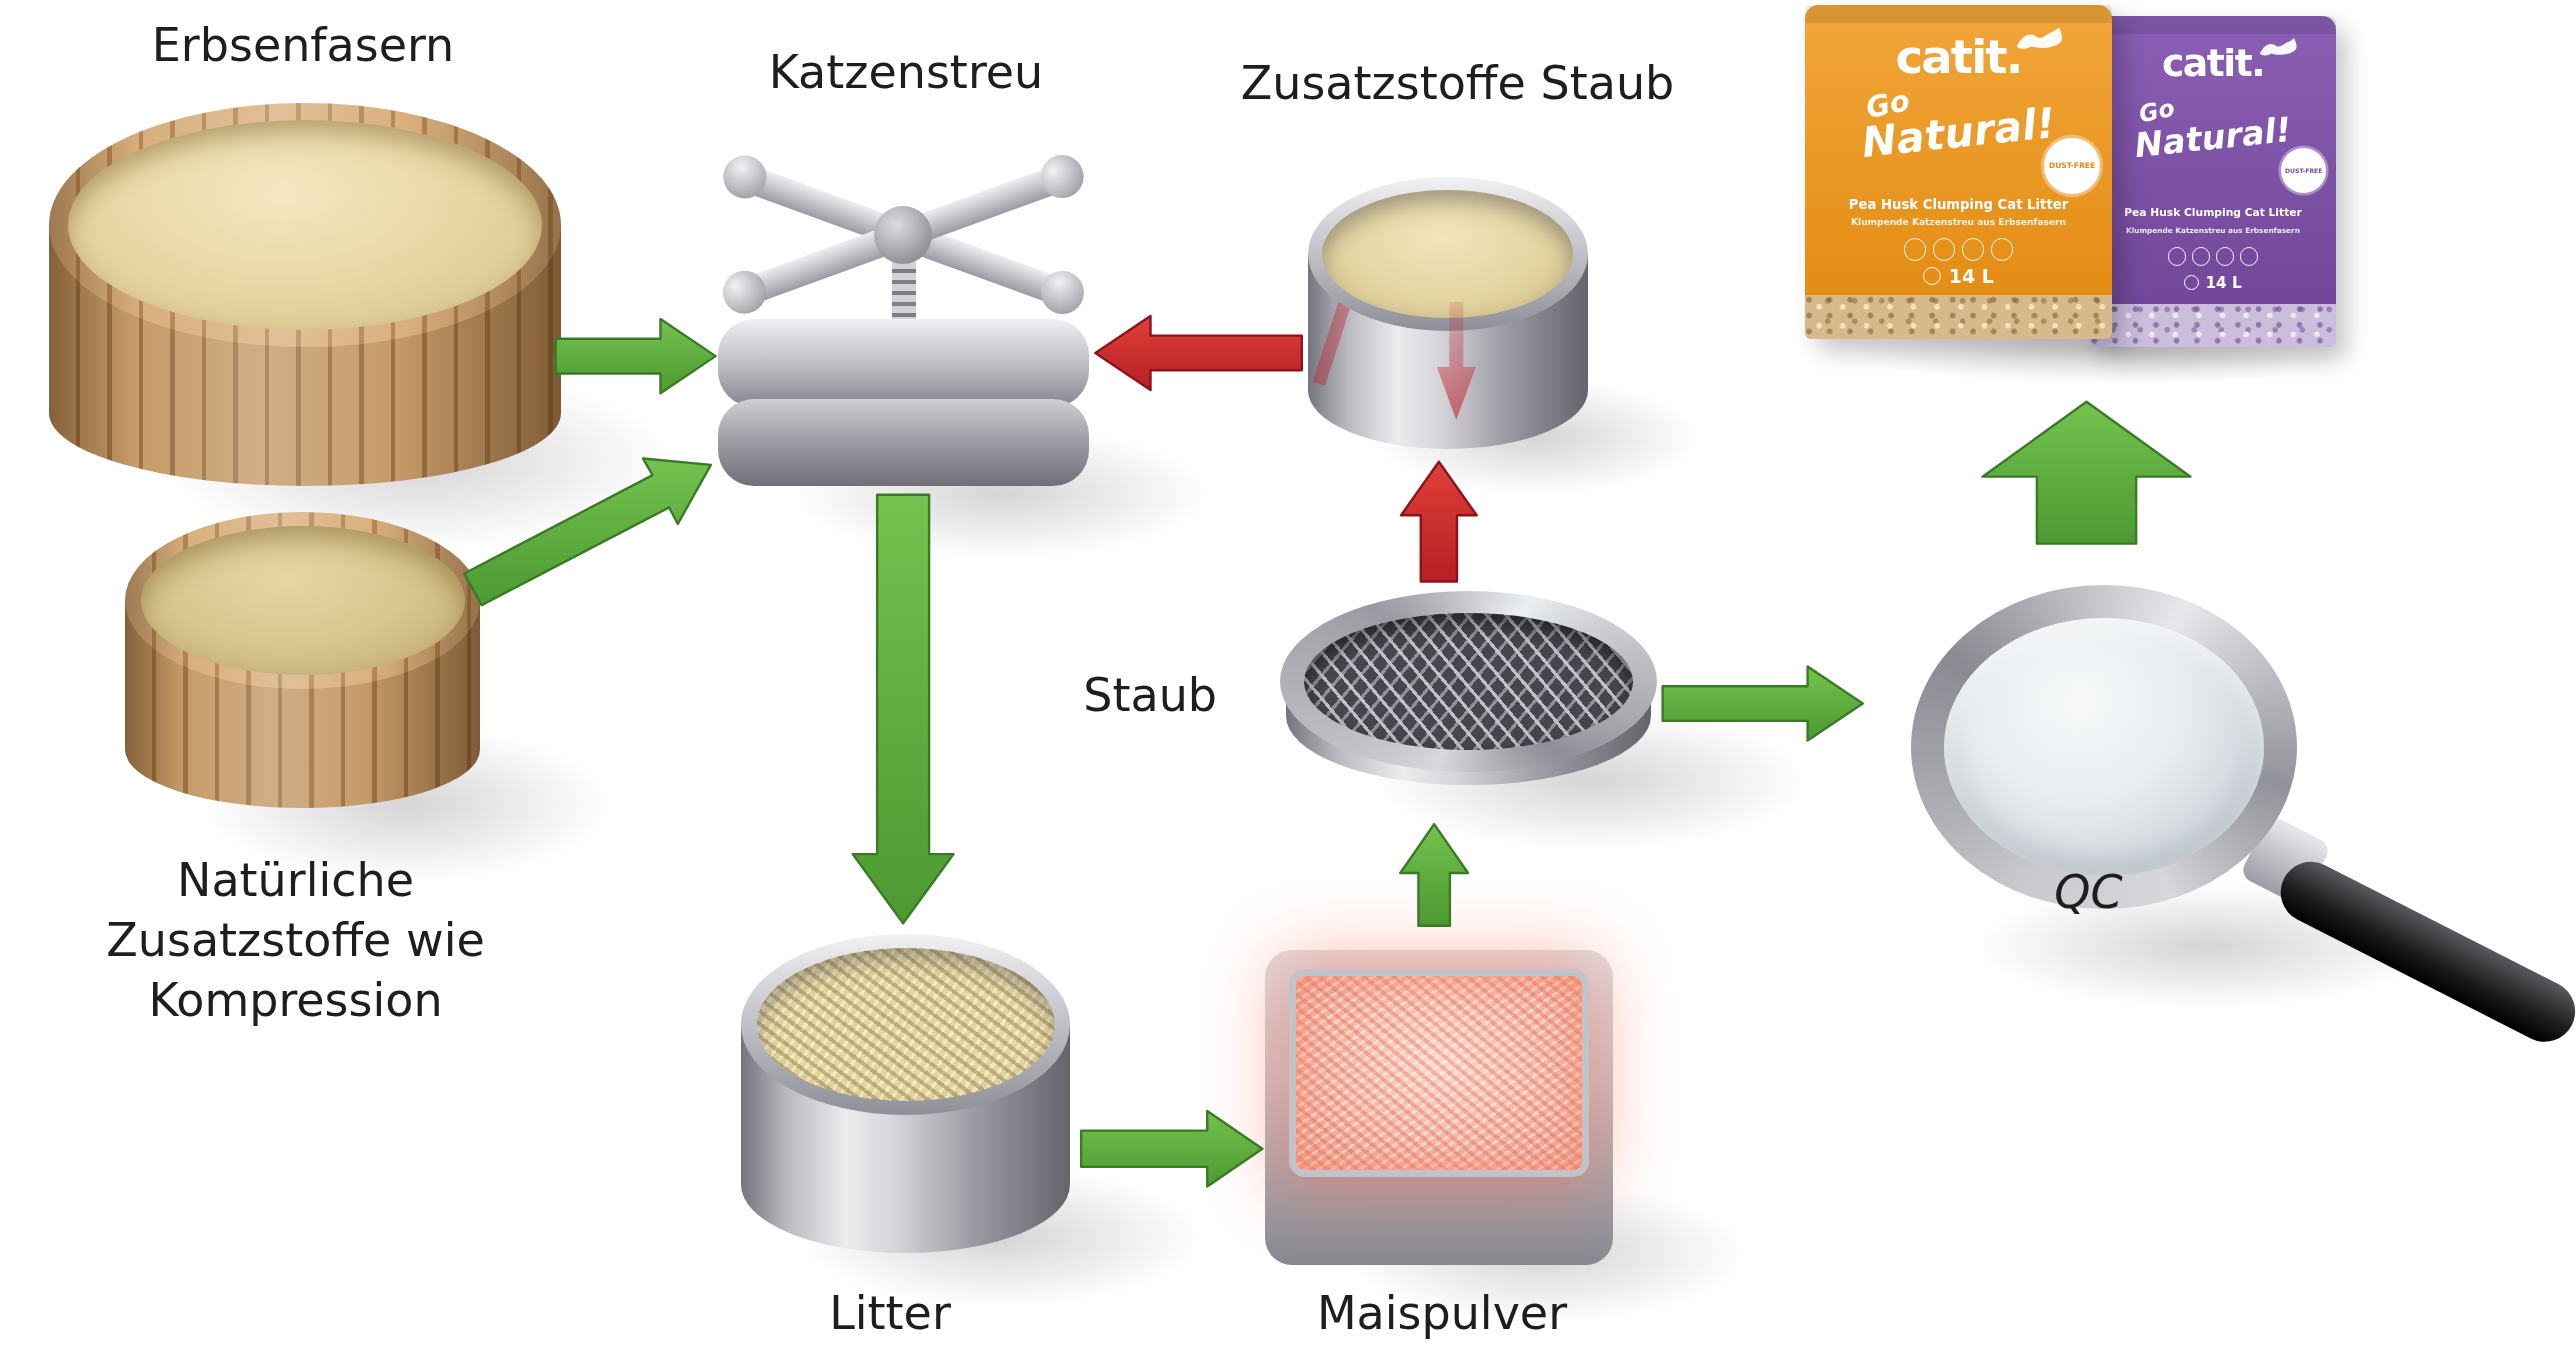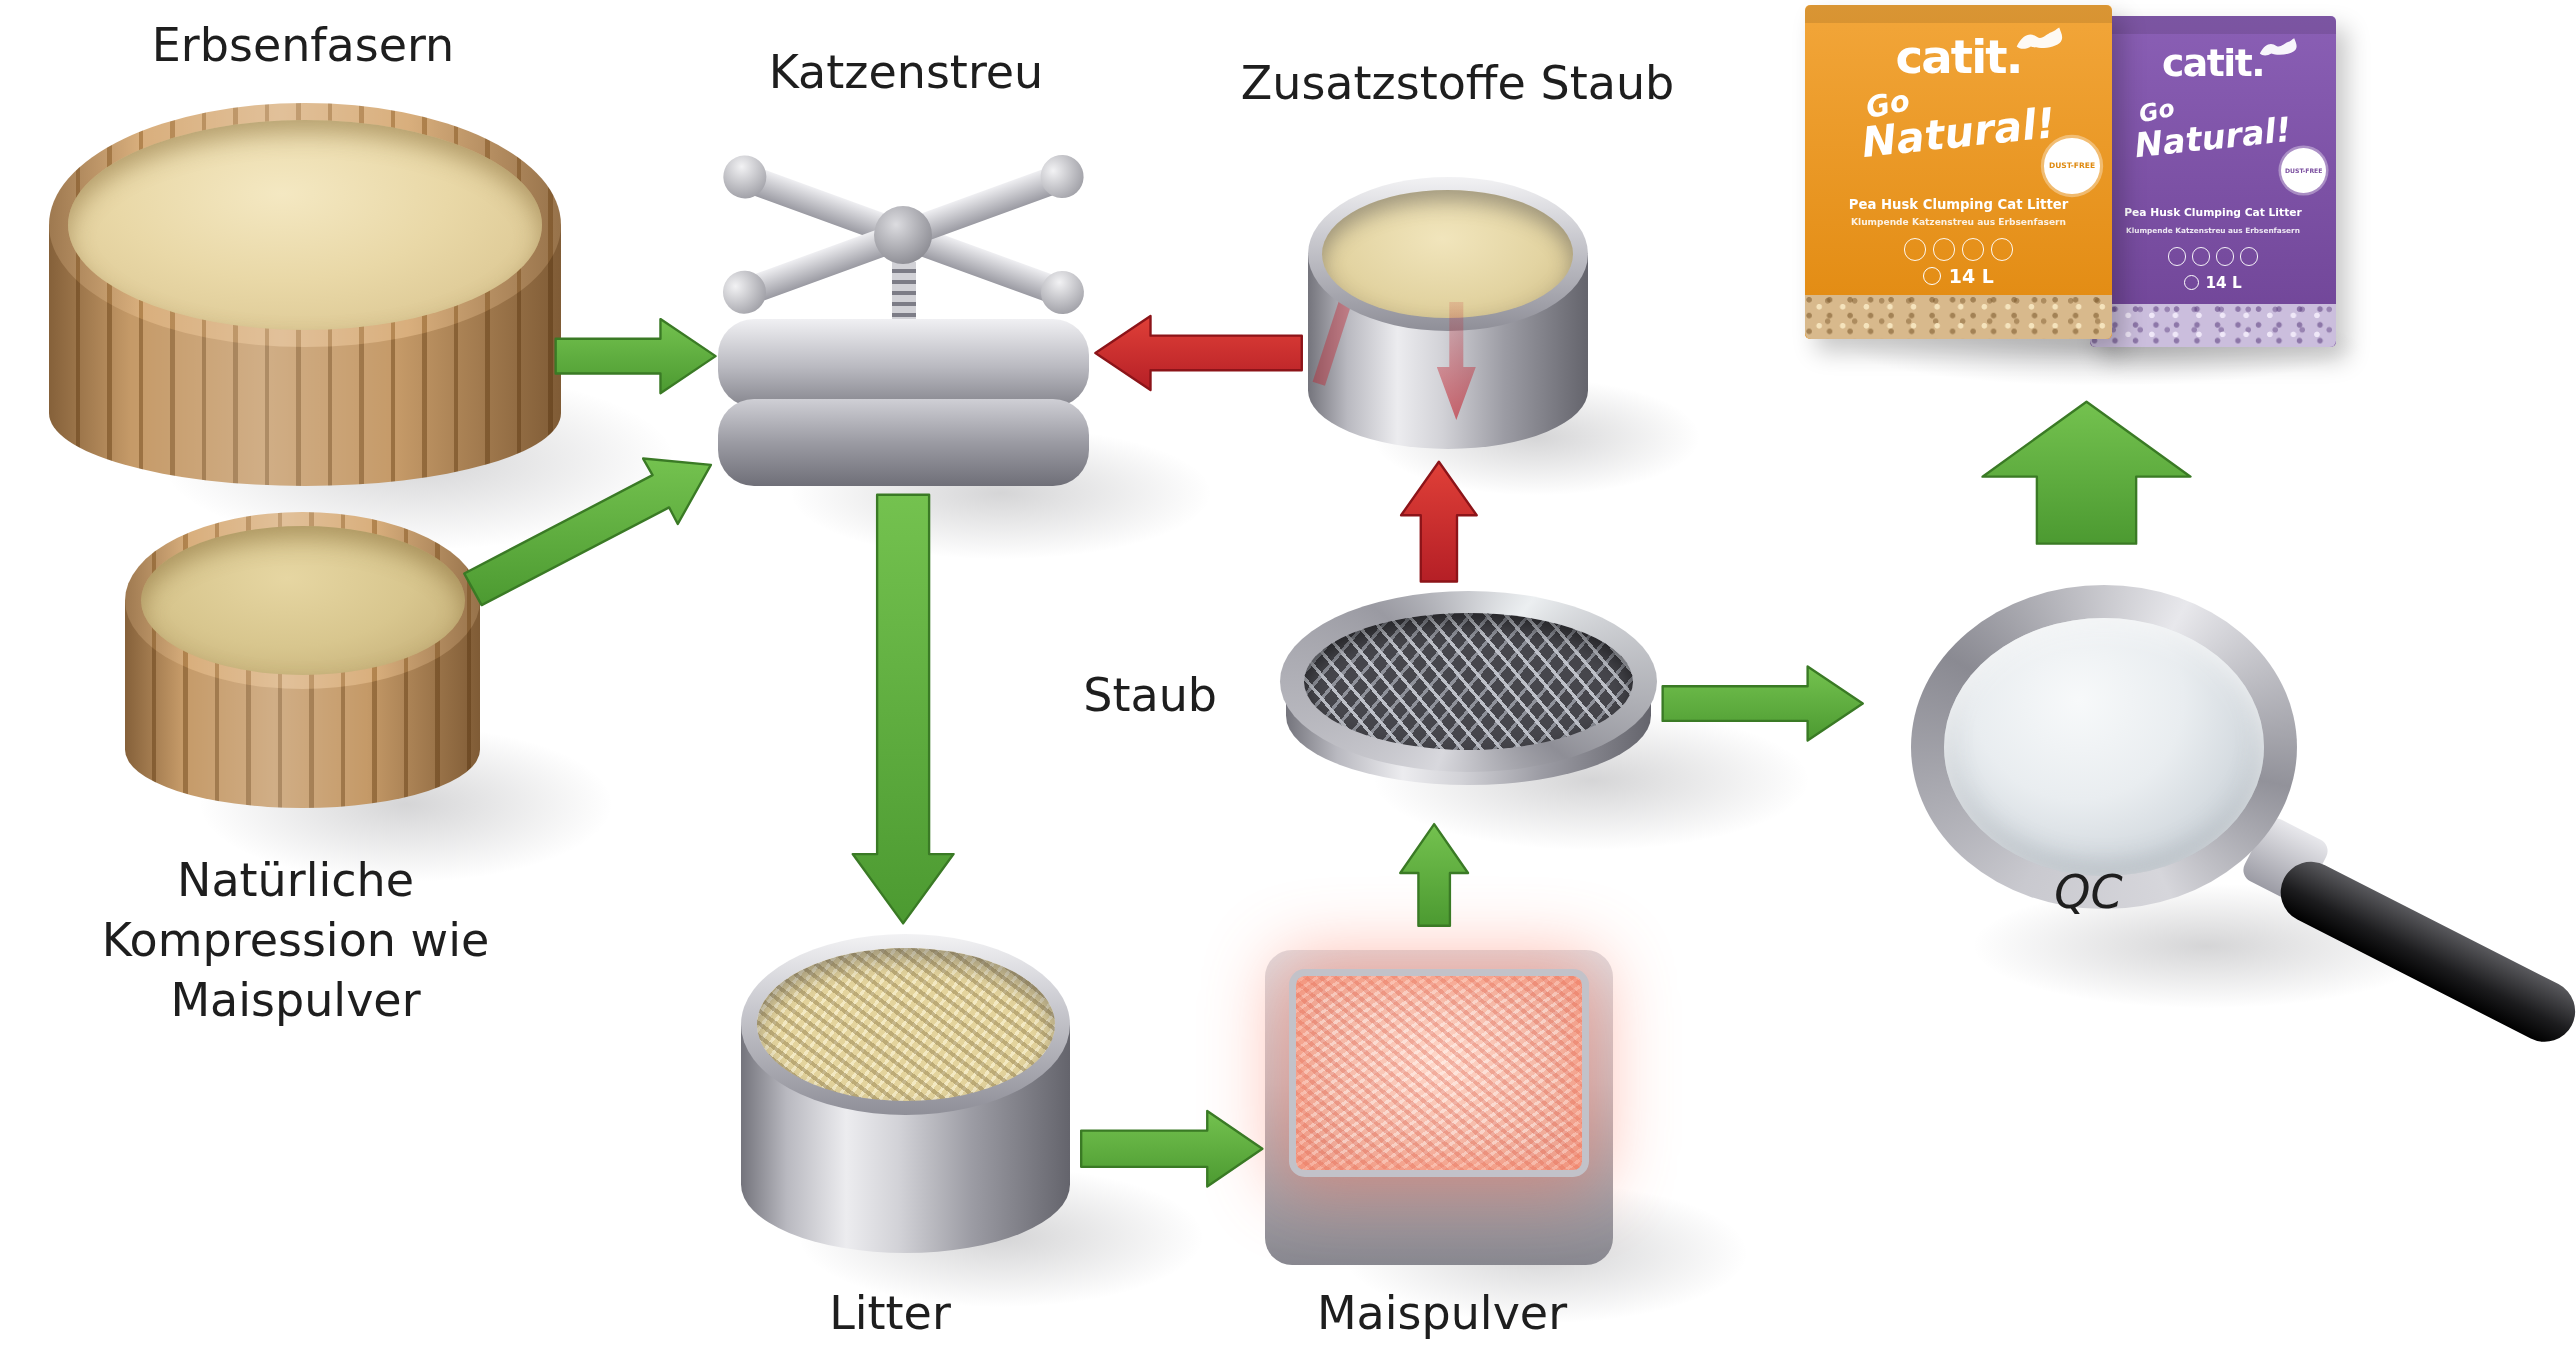--- a/index.html
+++ b/index.html
@@ -87,21 +87,21 @@
   .mag-lens{position:absolute;inset:33px;border-radius:50%;
     background:radial-gradient(ellipse at 42% 32%, #f7f9fa 0%, #e9edf0 40%, #ccd3d9 75%, #bcc4cc 100%);
     box-shadow:inset 0 7.9px 27px rgba(255,255,255,.85), inset 0 -9.5px 27px rgba(80,90,100,.28);}
   .mag-collar{position:absolute;left:2251px;top:826px;width:69px;height:69px;border-radius:12.6px;z-index:2;
     background:linear-gradient(180deg,#e8e8ec,#9b9ba4);transform:rotate(27deg);}
   .mag-handle{position:absolute;left:2284px;top:848px;width:323px;height:61px;border-radius:31.5px;z-index:2;
     background:linear-gradient(180deg,#5a5a5e,#1c1c1e 60%,#000000);
     transform:rotate(27deg);transform-origin:left center;}
 
   
-  .box{position:absolute;z-index:3;border-radius:5px;color:#ffffff;
+  .box{position:absolute;z-index:3;border-radius:14px;color:#ffffff;
     box-shadow:11px 12.6px 23.6px rgba(0,0,0,.22);}
   .box--orange{left:1805px;top:4.7px;width:307px;height:334px;font-size:12.6px;z-index:4;
     background:linear-gradient(180deg,#f2a63a 0%,#e1890f 100%);}
   .box--purple{left:2090px;top:15.8px;width:246px;height:331px;font-size:10.2px;z-index:3;
     background:linear-gradient(180deg,#8a5fb5 0%,#6f4496 100%);}
   .box-band{position:absolute;top:0;left:0;right:0;height:5.5%;background:rgba(0,0,0,.10);
     border-radius:6.3px 6.3px 0 0;}
   .box-cat{position:absolute;right:14%;top:6.5%;width:4.5em;height:2em;opacity:.95;}
   .box-brand{position:absolute;top:7.5%;left:0;width:100%;text-align:center;
     font-weight:bold;font-size:3.7em;letter-spacing:-.04em;}
@@ -277,20 +277,20 @@
       <polygon points="1800,1175 1800,1108 1777,1108 1820,1046 1863,1108 1840,1108 1840,1175" fill="url(#gGreen)" stroke="#3a7a25" stroke-width="3"></polygon>
       <polygon points="1803,738 1803,654 1778,654 1826,586 1874,654 1849,654 1849,738" fill="url(#gRed)" stroke="#8c1419" stroke-width="3"></polygon>
       <polygon points="2110,871 2294,871 2294,846 2364,893 2294,940 2294,915 2110,915" fill="url(#gGreen)" stroke="#3a7a25" stroke-width="3"></polygon>
       <polygon points="2585,690 2585,605 2516,605 2648,510 2780,605 2711,605 2711,690" fill="url(#gGreen)" stroke="#3a7a25" stroke-width="3"></polygon>
     </g>
   </svg>
 
   <div class="label" style="left:118px;top:7.9px;width:370px;margin-top:8px;">Erbsenfasern</div>
   <div class="label" style="left:725px;top:43px;width:362px;">Katzenstreu</div>
   <div class="label" style="left:1237px;top:54px;width:441px;">Zusatzstoffe Staub</div>
-  <div class="label" style="left:75px;top:851px;width:441px;">Natürliche Kompression wie Maispulver</div>
+  <div class="label" style="left:75px;top:851px;width:441px;">Natürliche Zusatzstoffe wie Kompression</div>
   <div class="label" style="left:1048px;top:666px;width:169px;text-align:right;">Staub</div>
   <div class="label" style="left:709px;top:1284px;width:362px;">Litter</div>
   <div class="label" style="left:1261px;top:1284px;width:362px;">Maispulver</div>
   <div class="label" style="left:1998px;top:863px;width:181px;font-style:italic;">QC</div>
 
 </div>
 
 
 </body></html>

